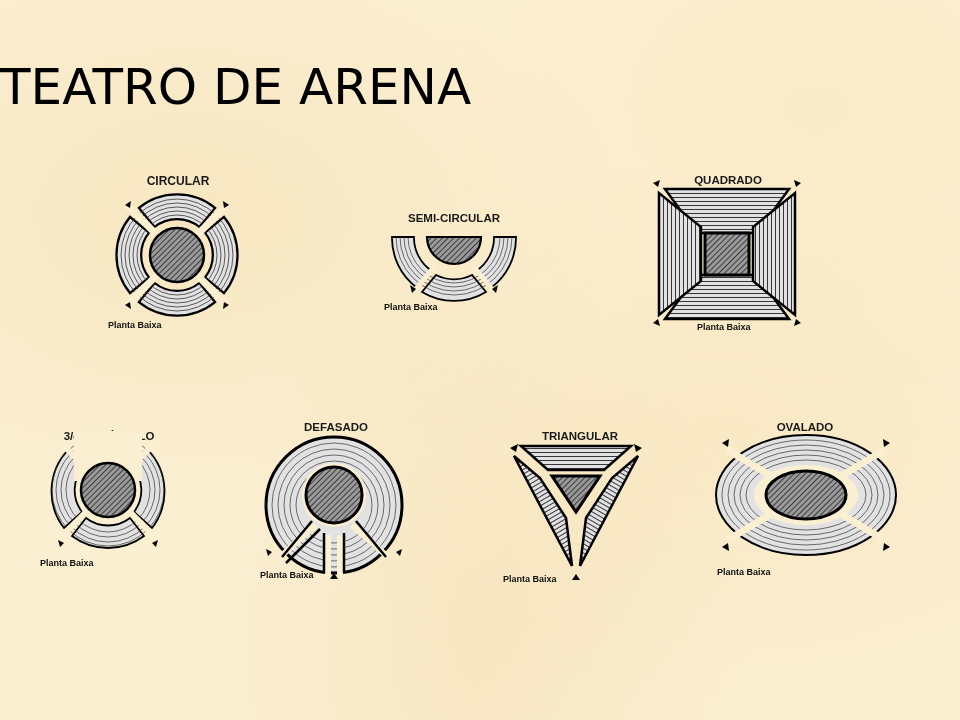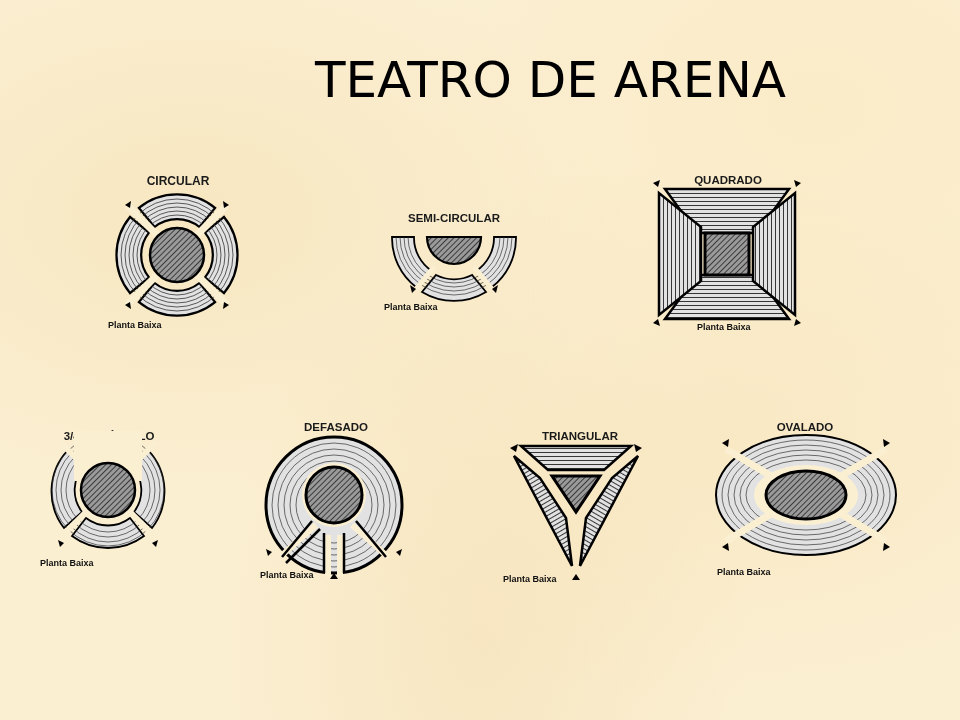--- a/index.html
+++ b/index.html
@@ -6,21 +6,21 @@
   body {
     width:960px; height:720px; overflow:hidden; position:relative;
     background:#fbefd2;
     background-image:
       radial-gradient(ellipse at 20% 30%, rgba(240,215,160,0.35) 0%, rgba(0,0,0,0) 40%),
       radial-gradient(ellipse at 75% 60%, rgba(245,220,170,0.35) 0%, rgba(0,0,0,0) 45%),
       radial-gradient(ellipse at 50% 90%, rgba(238,210,155,0.3) 0%, rgba(0,0,0,0) 40%),
       radial-gradient(ellipse at 85% 15%, rgba(250,230,185,0.4) 0%, rgba(0,0,0,0) 35%);
   }
   .title {
-    position:absolute; left:0; width:786px; top:51px; text-align:right;
+    position:absolute; left:0; width:786px; top:58px; text-align:left;
     font-family:"DejaVu Sans", sans-serif; font-size:50px; color:#000; letter-spacing:0px;
   }
   .lbl { font-family:"Liberation Sans", sans-serif; font-weight:bold; fill:#1a1a1a; }
   .sub { font-family:"Liberation Sans", sans-serif; font-weight:bold; font-size:9px; fill:#111; }
 </style>
 </head>
 <body>
 
 <div class="title">TEATRO DE ARENA</div>
 

